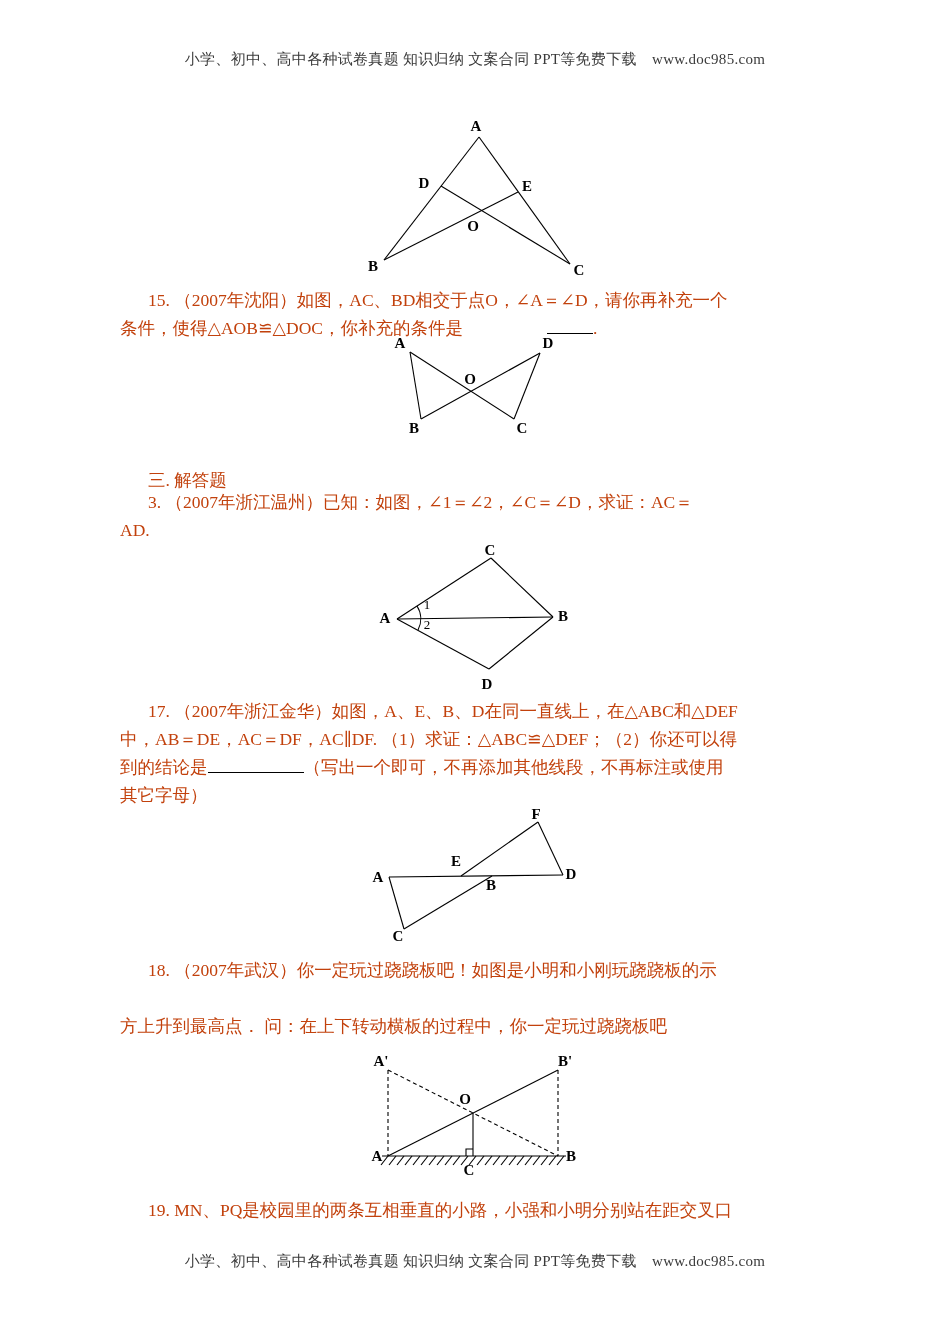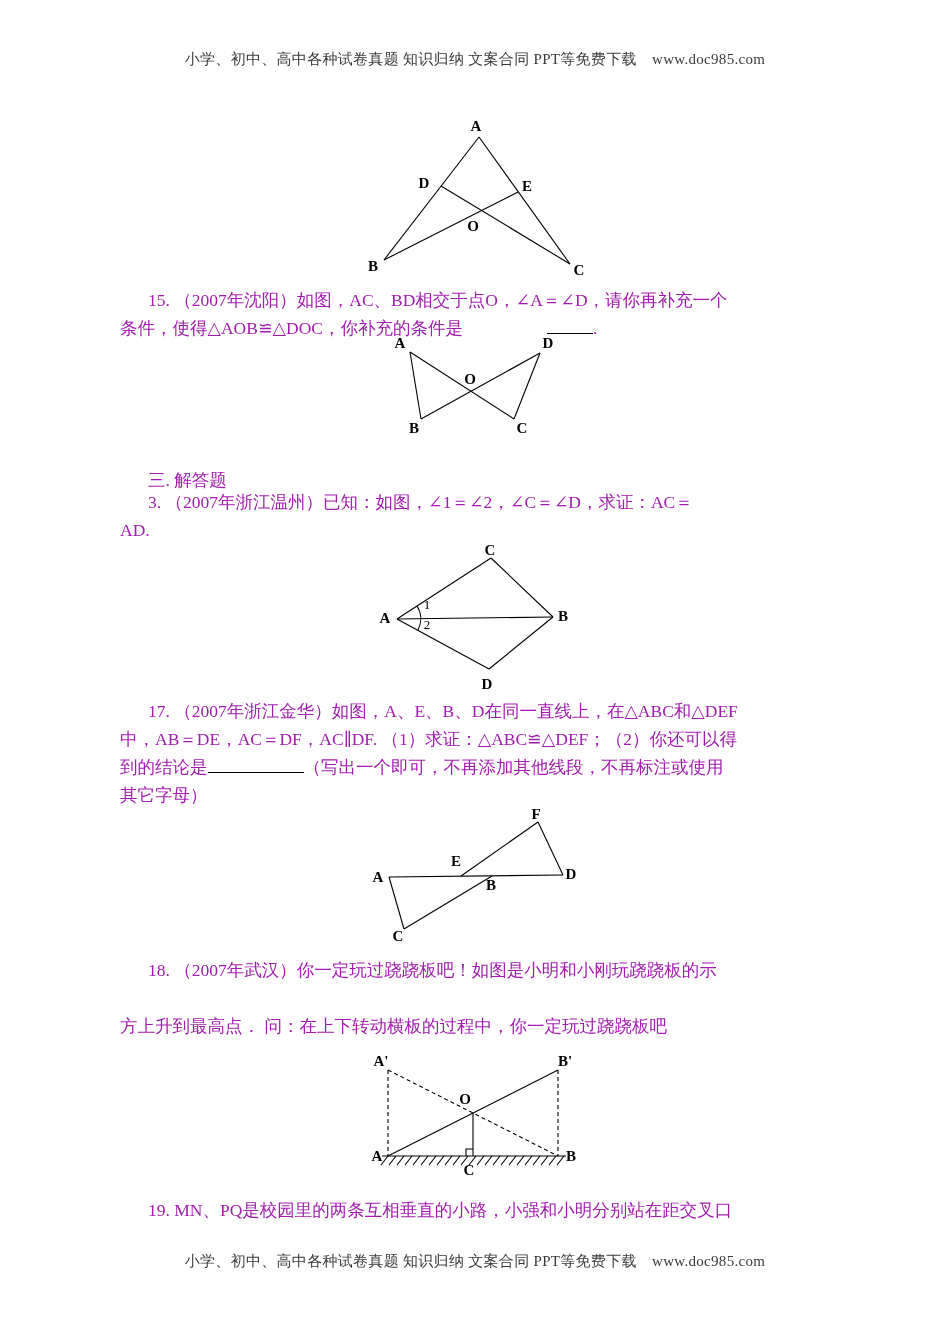--- a/index.html
+++ b/index.html
@@ -1,20 +1,20 @@
 <!DOCTYPE html>
 <html><head>
 <meta charset="utf-8">
 <style>
   html,body{margin:0;padding:0;background:#ffffff;}
   .page{position:relative;width:950px;height:1331px;background:#ffffff;
         font-family:"Liberation Serif","DejaVu Serif",serif;color:#000;overflow:hidden;}
   .hdr{position:absolute;left:0;width:100%;text-align:center;font-size:15px;
        color:#3a3a3a;letter-spacing:0.3px;white-space:nowrap;}
-  .line{position:absolute;font-size:17.5px;line-height:24px;color:#a21caf;white-space:nowrap;text-align:center;}
+  .line{position:absolute;font-size:17.5px;line-height:24px;color:#c2410c;white-space:nowrap;text-align:center;}
   .fig{position:absolute;}
   svg line, svg path, svg polyline{stroke:#000;stroke-width:1.1;fill:none;}
   svg .dashed{stroke-dasharray:4 3;}
   svg text{font-family:"Liberation Serif","DejaVu Serif",serif;font-size:15px;font-weight:bold;fill:#000;}
   svg text.small{font-size:13px;font-weight:normal;}
   .blank{display:inline-block;border-bottom:1px solid #000;height:15px;vertical-align:baseline;}
   .blank-q15{width:46px;margin-left:84px;}
   .blank-q17{width:96px;}
 </style>
 </head>

